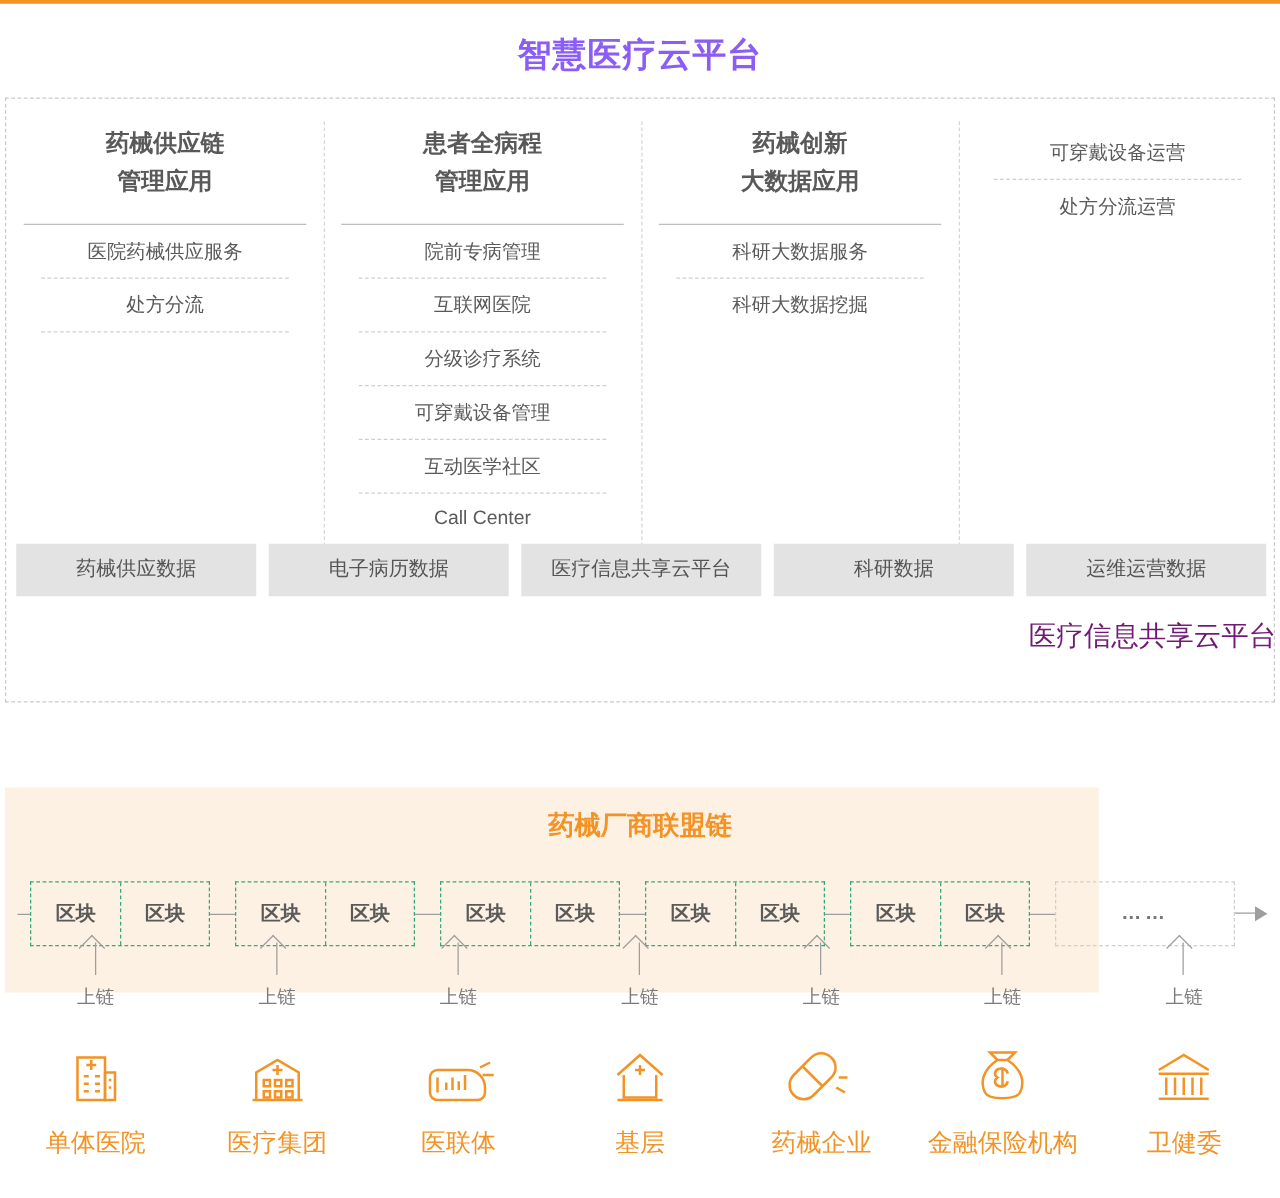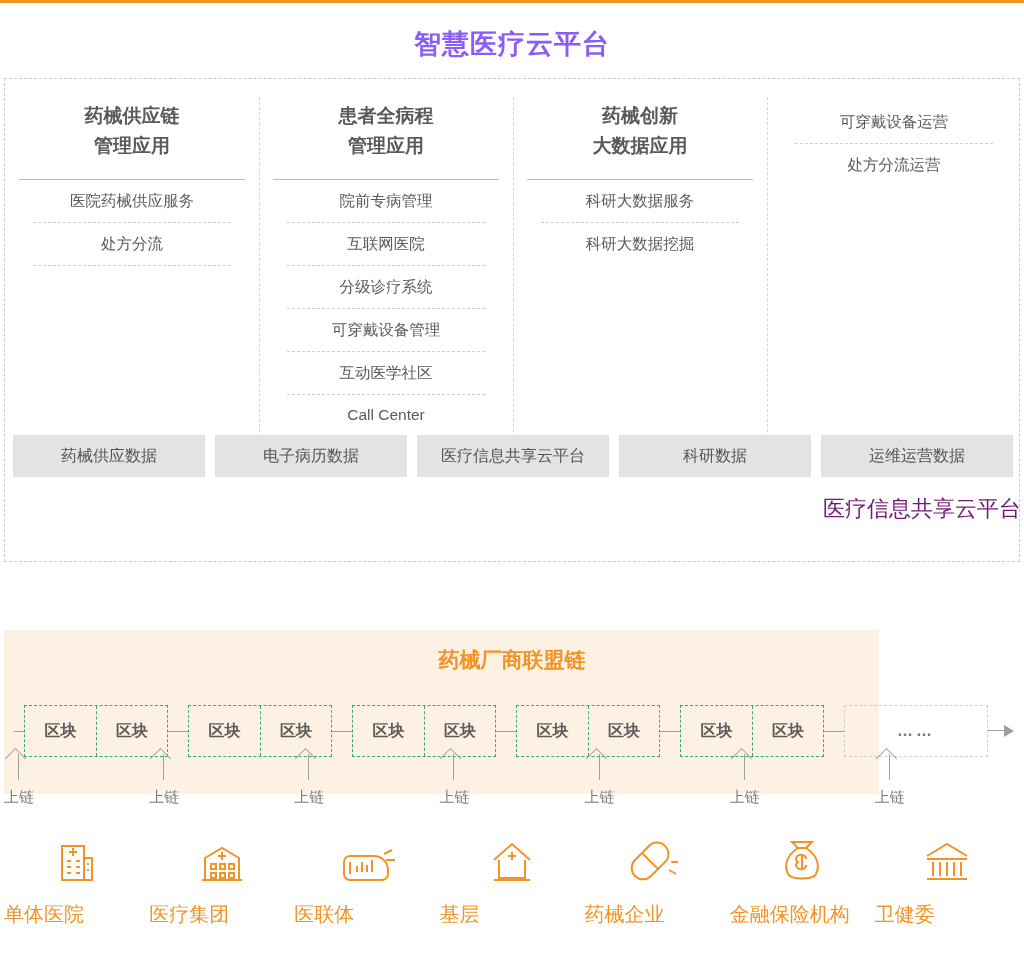--- a/index.html
+++ b/index.html
@@ -178,20 +178,21 @@
   .participants {
     position: absolute;
     left: 4px; top: 740px;
     width: 1016px; height: 215px;
     display: flex;
   }
   .participant {
     flex: 1;
     display: flex;
     flex-direction: column;
+    align-items: center;
     padding-top: 6px;
   }
   .up-arrow {
     width: 30px; height: 34px;
     position: relative;
   }
   .up-arrow::before {
     content: "";
     position: absolute;
     left: 14px; top: 8px;

